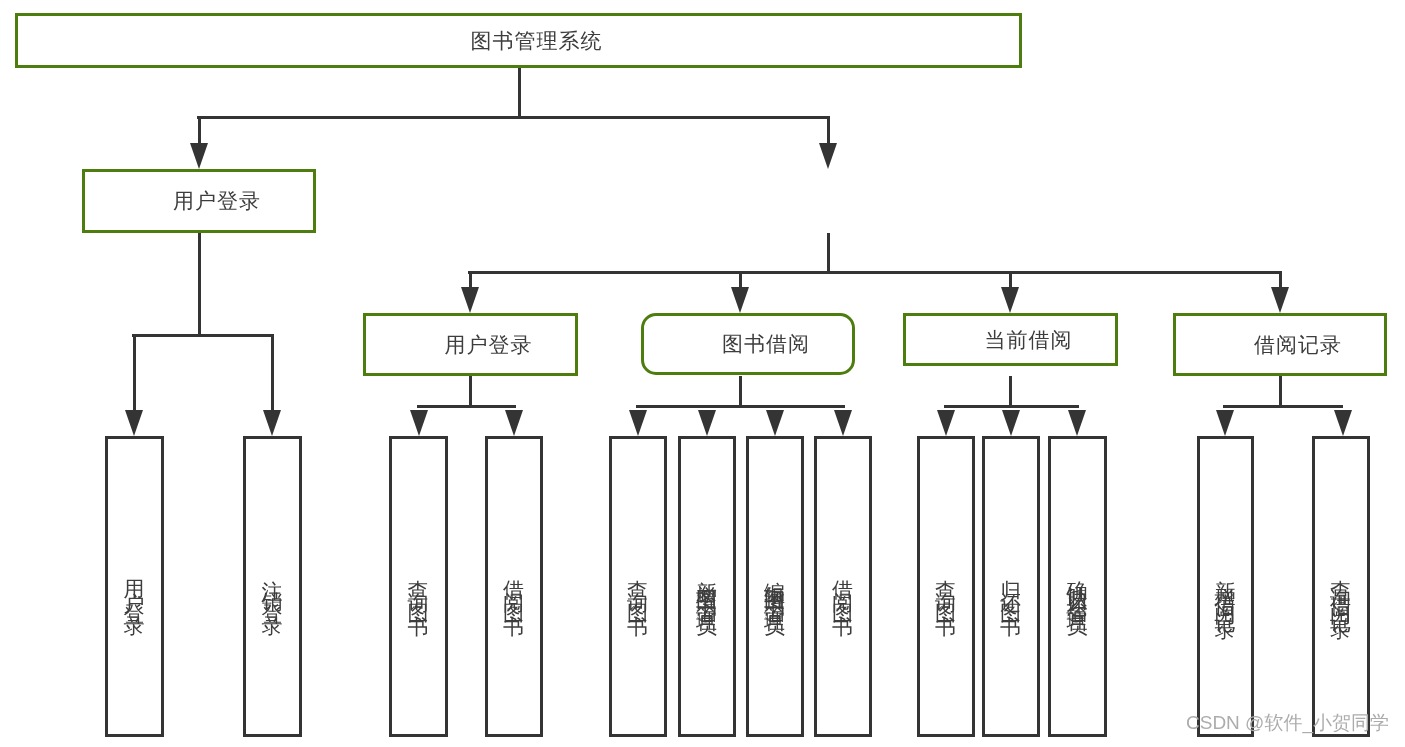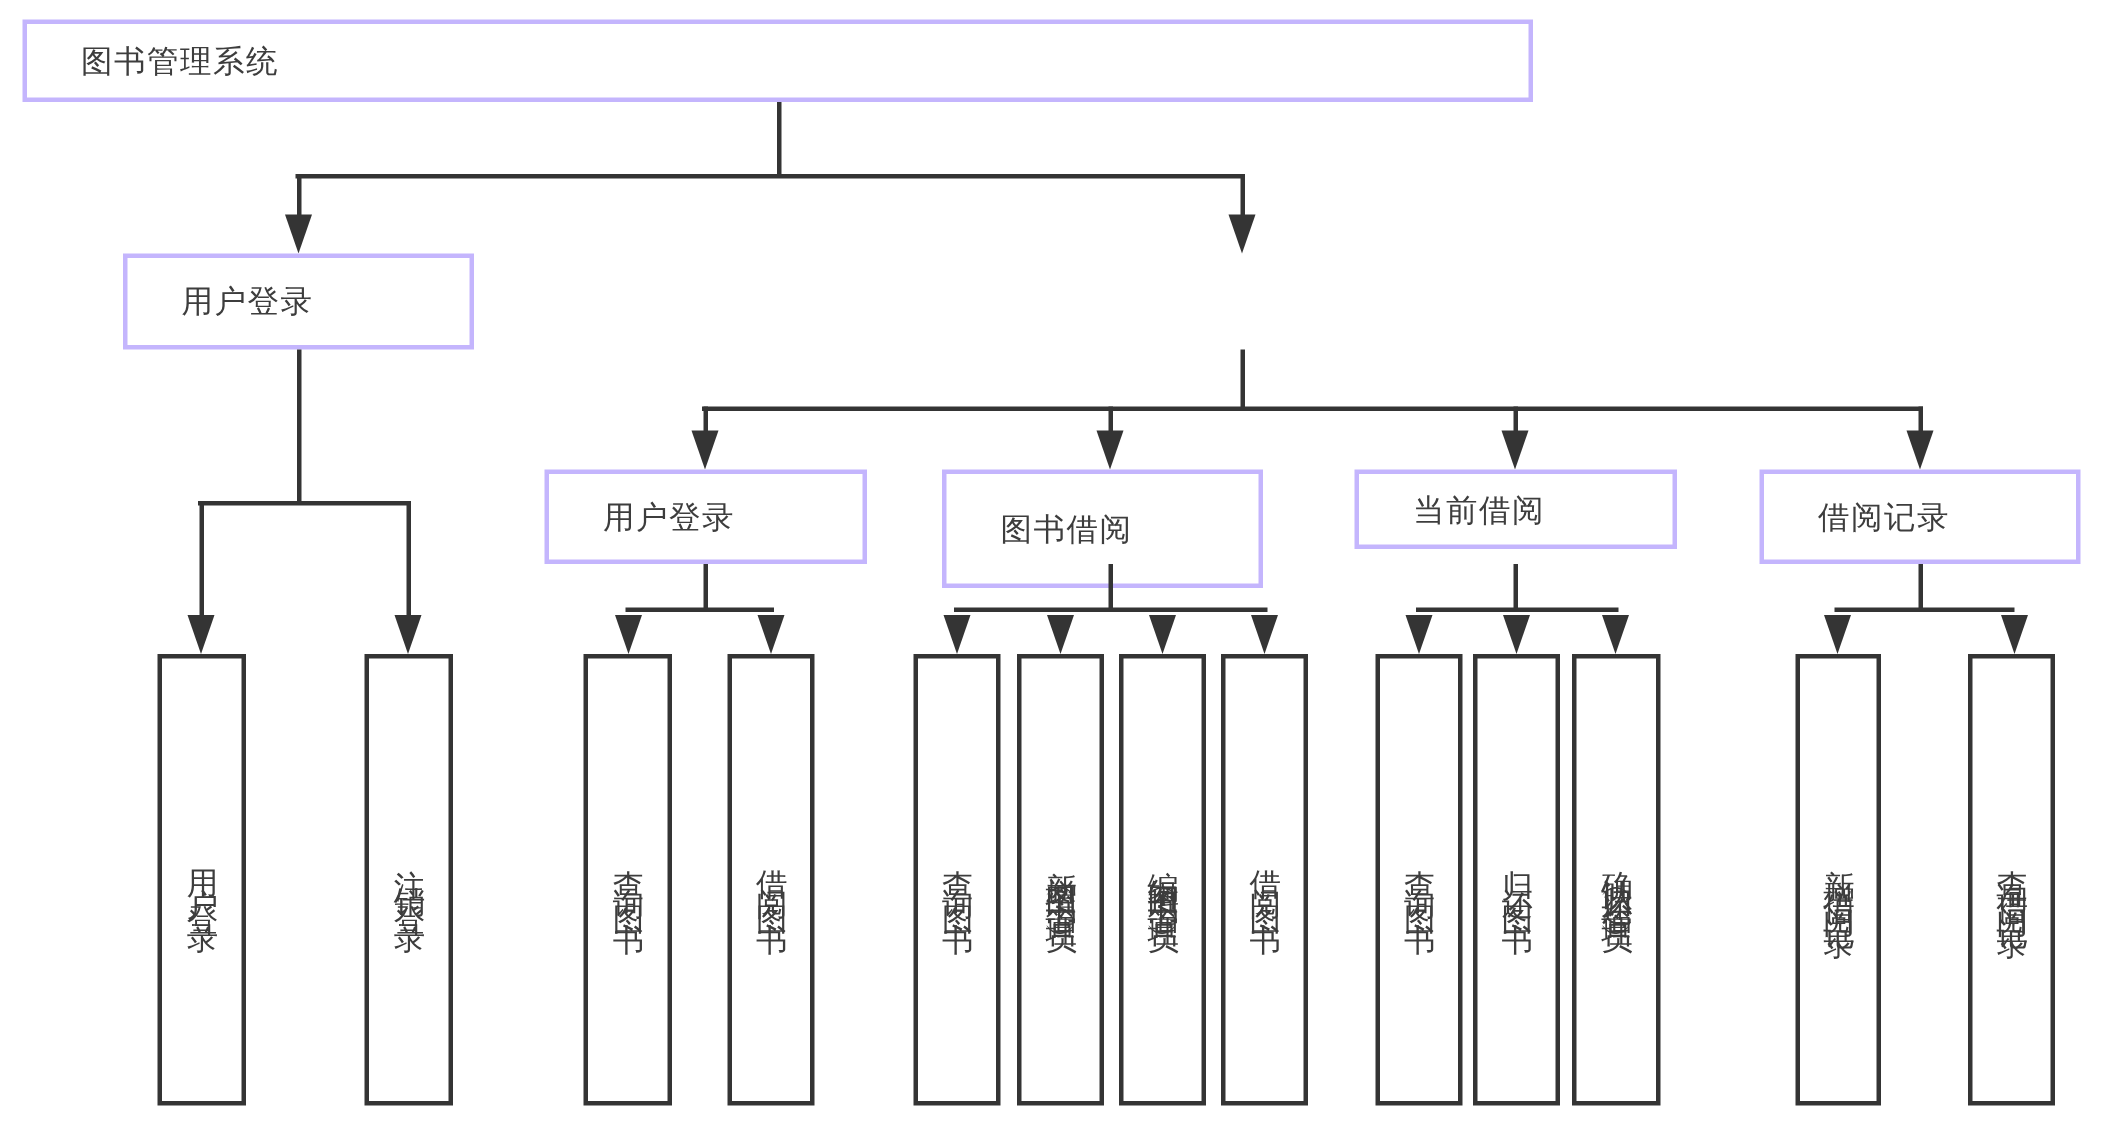--- a/index.html
+++ b/index.html
@@ -8,24 +8,25 @@
     width: 1405px;
     height: 747px;
     background: #ffffff;
     font-family: "Liberation Sans", "DejaVu Sans", sans-serif;
     overflow: hidden;
   }
   
   .node {
     position: absolute;
     box-sizing: border-box;
-    border: 3px solid #c4b5fd;
+    border: 3px solid #4d7c0f;
     background: #ffffff;
     display: flex;
     align-items: center;
+    justify-content: center;
     padding-left: 36px;
   }
   .node .lbl {
     font-size: 21px;
     color: #3d3d3d;
     letter-spacing: 1px;
     white-space: nowrap;
   }
   
   .leaf {
@@ -105,21 +106,21 @@
   <div class="vl" style="left:739px; top:271px; height:18px;"></div>
   <div class="ar" style="left:731px; top:287px;"></div>
   <div class="vl" style="left:1009px; top:271px; height:18px;"></div>
   <div class="ar" style="left:1001px; top:287px;"></div>
   <div class="vl" style="left:1279px; top:271px; height:18px;"></div>
   <div class="ar" style="left:1271px; top:287px;"></div>
 
   <div class="node" style="left:363px; top:313px; width:215px; height:63px;">
     <span class="lbl">用户登录</span>
   </div>
-  <div class="node" style="left:628px; top:313px; width:214px; height:79px;">
+  <div class="node" style="left:641px; top:313px; width:214px; height:62px;border-radius:15px;">
     <span class="lbl">图书借阅</span>
   </div>
   <div class="node" style="left:903px; top:313px; width:215px; height:53px;">
     <span class="lbl">当前借阅</span>
   </div>
   <div class="node" style="left:1173px; top:313px; width:214px; height:63px;">
     <span class="lbl">借阅记录</span>
   </div>
 
   <div class="vl" style="left:469px; top:376px; height:31px;"></div>
@@ -178,14 +179,15 @@
   <div class="leaf" style="left:1048px; width:59px;">
     <span class="vtext ls10">确认归还（管理员）</span>
   </div>
   <div class="leaf" style="left:1197px; width:57px;">
     <span class="vtext ls6">新增借阅记录</span>
   </div>
   <div class="leaf" style="left:1312px; width:58px;">
     <span class="vtext ls6">查询借阅记录</span>
   </div>
 
+  <div class="watermark">CSDN @软件_小贺同学</div>
 
 </div>
 
 </body></html>

